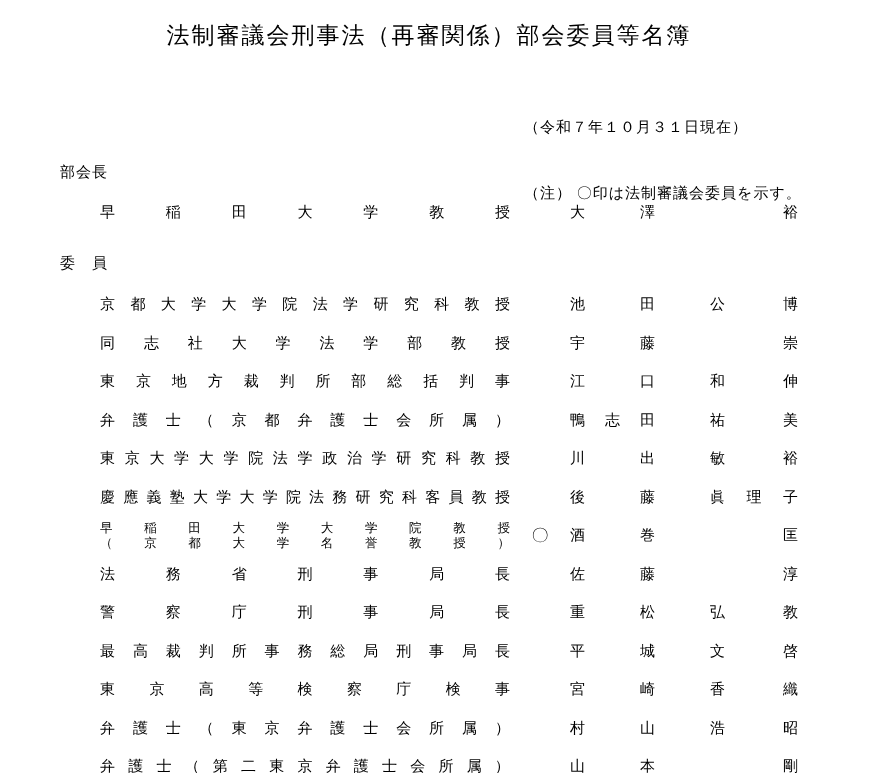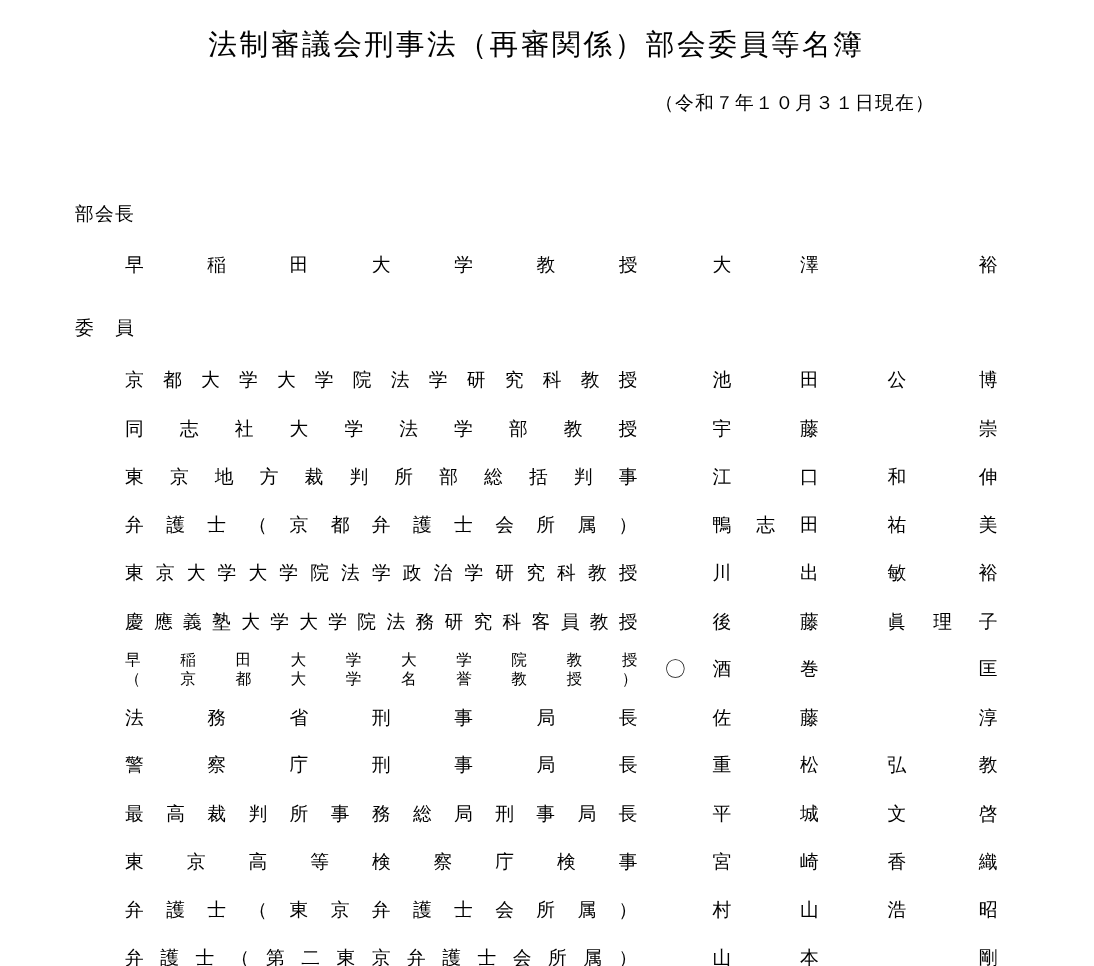--- a/index.html
+++ b/index.html
@@ -12,21 +12,21 @@
   }
   .doc-title{
     position:absolute;top:20px;left:0;width:100%;
     margin:0;text-align:center;
     font-size:23px;font-weight:normal;letter-spacing:2px;
   }
   .meta{
     position:absolute;top:72px;left:524px;
     font-size:15px;letter-spacing:1px;
   }
-  .meta-line{line-height:22px;margin-bottom:11px;white-space:nowrap;}
+  .meta-line{line-height:22px;margin-bottom:11px;white-space:nowrap;margin-top:44px;}
   .roster{position:absolute;top:155px;left:0;right:0;}
   .section-heading{
     margin-left:60px;font-size:15px;height:18px;line-height:18px;
     letter-spacing:1px;white-space:pre;
   }
   .heading-chair{margin-top:8px;}
   .row-chair{margin-top:12px;}
   .heading-members{margin-top:22px;}
   .committee-rows{margin-top:14px;}
   .member-row{
@@ -51,20 +51,21 @@
 </style>
 </head>
 <body>
 
 <div class="page">
 
   <h1 class="doc-title">法制審議会刑事法（再審関係）部会委員等名簿</h1>
 
   <div class="meta">
     <div class="meta-line">（令和７年１０月３１日現在）</div>
+    <div class="meta-line">（注） 〇印は法制審議会委員を示す。</div>
   </div>
 
   <div class="roster">
 
     <div class="section-heading heading-chair">部会長</div>
 
     <div class="member-row row-chair">
       <div class="title-cell">
         <div class="line" data-justify="">
             <span>早</span>

